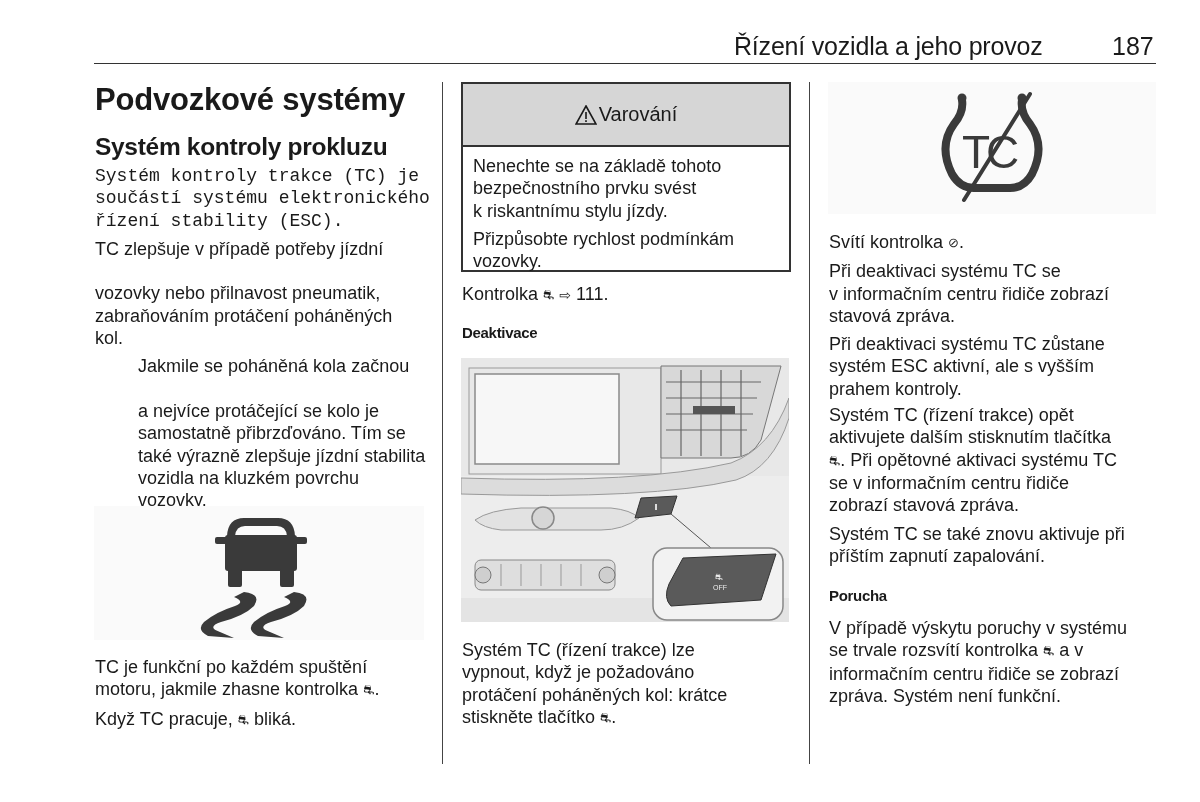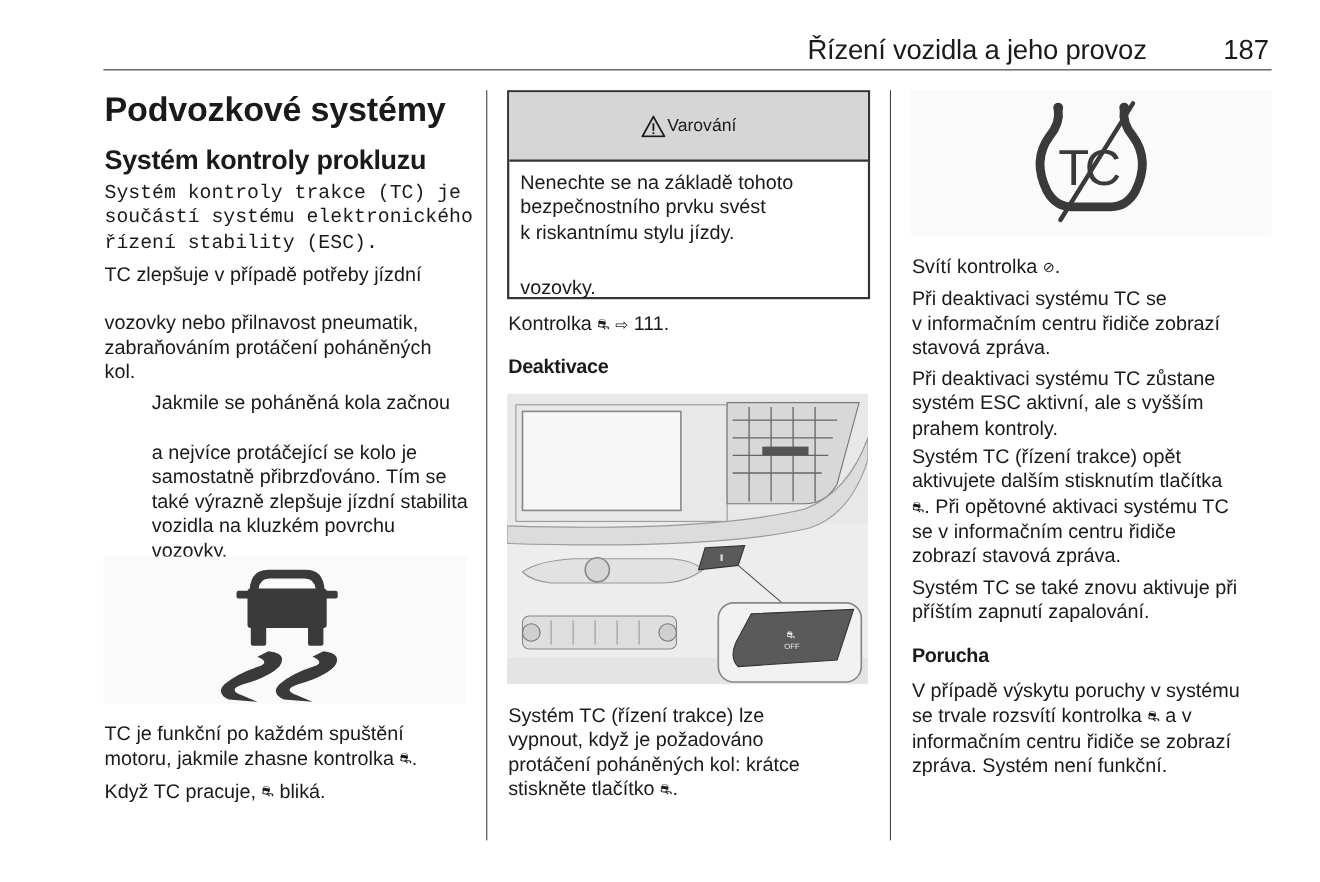--- a/index.html
+++ b/index.html
@@ -7,26 +7,26 @@
     width: 1200px; height: 802px; background: #ffffff; position: relative;
     overflow: hidden; font-family: "Liberation Sans", sans-serif; color: #1a1a1a;
   }
   .header-title { position: absolute; left: 734px; top: 32px; font-size: 25px; letter-spacing: -0.2px; white-space: nowrap; }
   .header-page { position: absolute; left: 1112px; top: 32px; font-size: 25px; }
   .header-rule { position: absolute; left: 94px; top: 63px; width: 1062px; height: 1px; background: #333; }
   .col-divider { position: absolute; width: 1px; background: #444; }
   .col { position: absolute; }
   .h1 { font-size: 31px; margin: 0; line-height: 36px; letter-spacing: -0.2px; }
   .h2 { font-size: 24.5px; font-weight: bold; margin: 0; line-height: 30px; letter-spacing: -0.3px; }
-  .h3 { font-size: 18px; font-weight: bold; margin: 0; line-height: 26px; letter-spacing: -0.3px; }
+  .h3 { font-size: 15px; font-weight: bold; margin: 0; line-height: 26px; letter-spacing: -0.3px; }
   .p { font-size: 18px; line-height: 22.3px; margin: 0; }
   .sym { font-size: 13px; vertical-align: 1px; }
   .figure { background: #fafafa; position: absolute; }
   .warn-box { position: absolute; border: 2px solid #333; background: #fff; }
-  .warn-head { background: #d6d6d6; border-bottom: 2px solid #333; height: 61px; display: flex; align-items: center; justify-content: center; font-size: 16px; }
+  .warn-head { background: #d6d6d6; border-bottom: 2px solid #333; height: 61px; display: flex; align-items: center; justify-content: center; font-size: 20px; }
   .warn-body { padding: 8px 10px 8px 10px; }
   .warn-body .p { line-height: 22.3px; }
 </style>
 </head>
 <body>
 
 <div>
   <span class="header-title">Řízení vozidla a jeho provoz</span>
   <span class="header-page">187</span>
   <div class="header-rule"></div>
@@ -102,21 +102,21 @@
     </svg>
     <span>Varování</span>
   </div>
   <div class="warn-body">
     <p class="p">
       <span>Nenechte se na základě tohoto</span><br>
       <span>bezpečnostního prvku svést</span><br>
       <span>k riskantnímu stylu jízdy.</span>
     </p>
     <p class="p" style="margin-top:6px;">
-      <br>
+      <span>Přizpůsobte rychlost podmínkám</span><br>
       <span>vozovky.</span>
     </p>
   </div>
 </div>
 
 <div class="col" style="left:462px; top:283px; width:330px;">
   <p class="p">
     <span>Kontrolka</span>
     <span class="sym">⛐</span>
     <span style="font-size:14px;">⇨</span>

